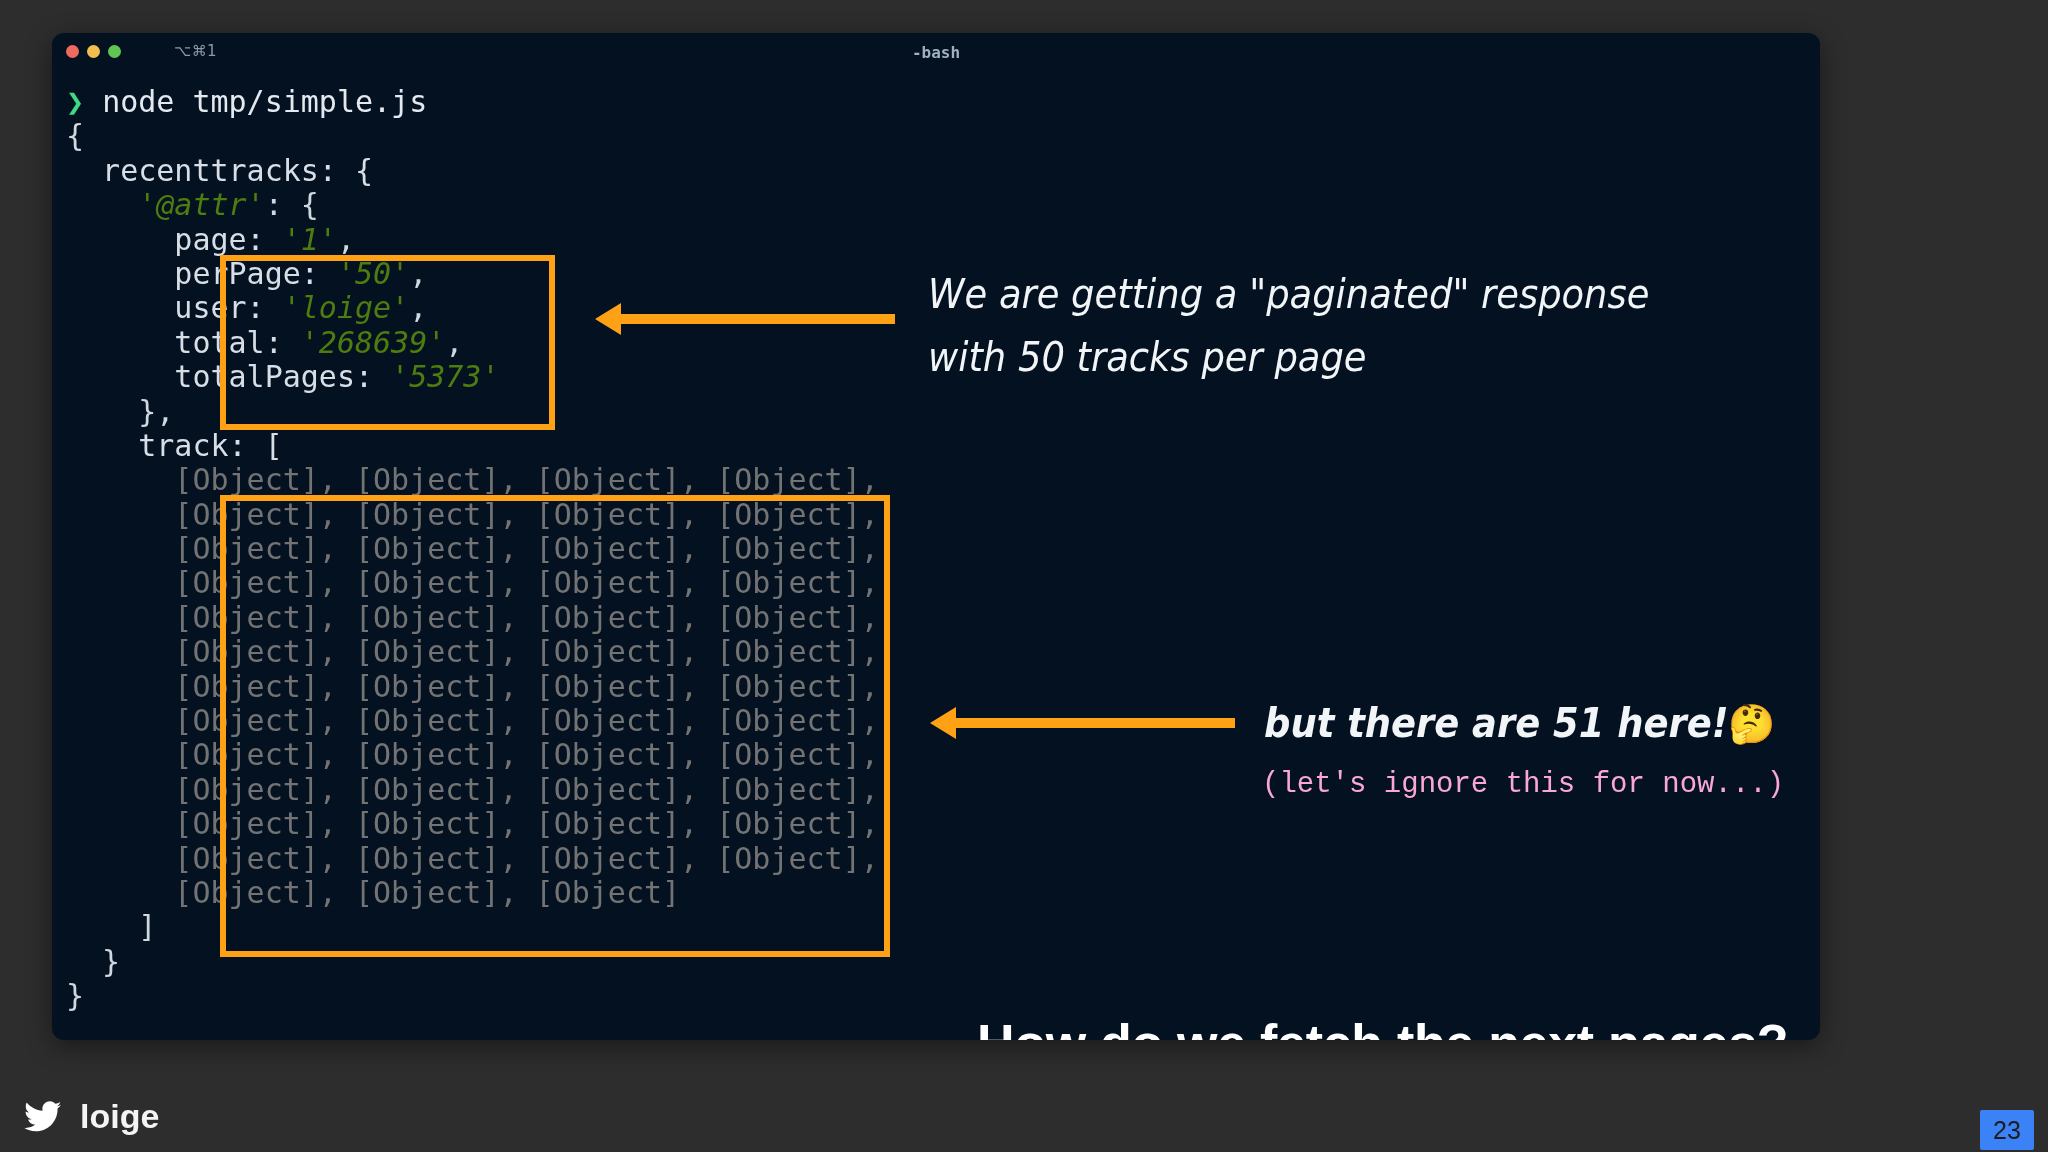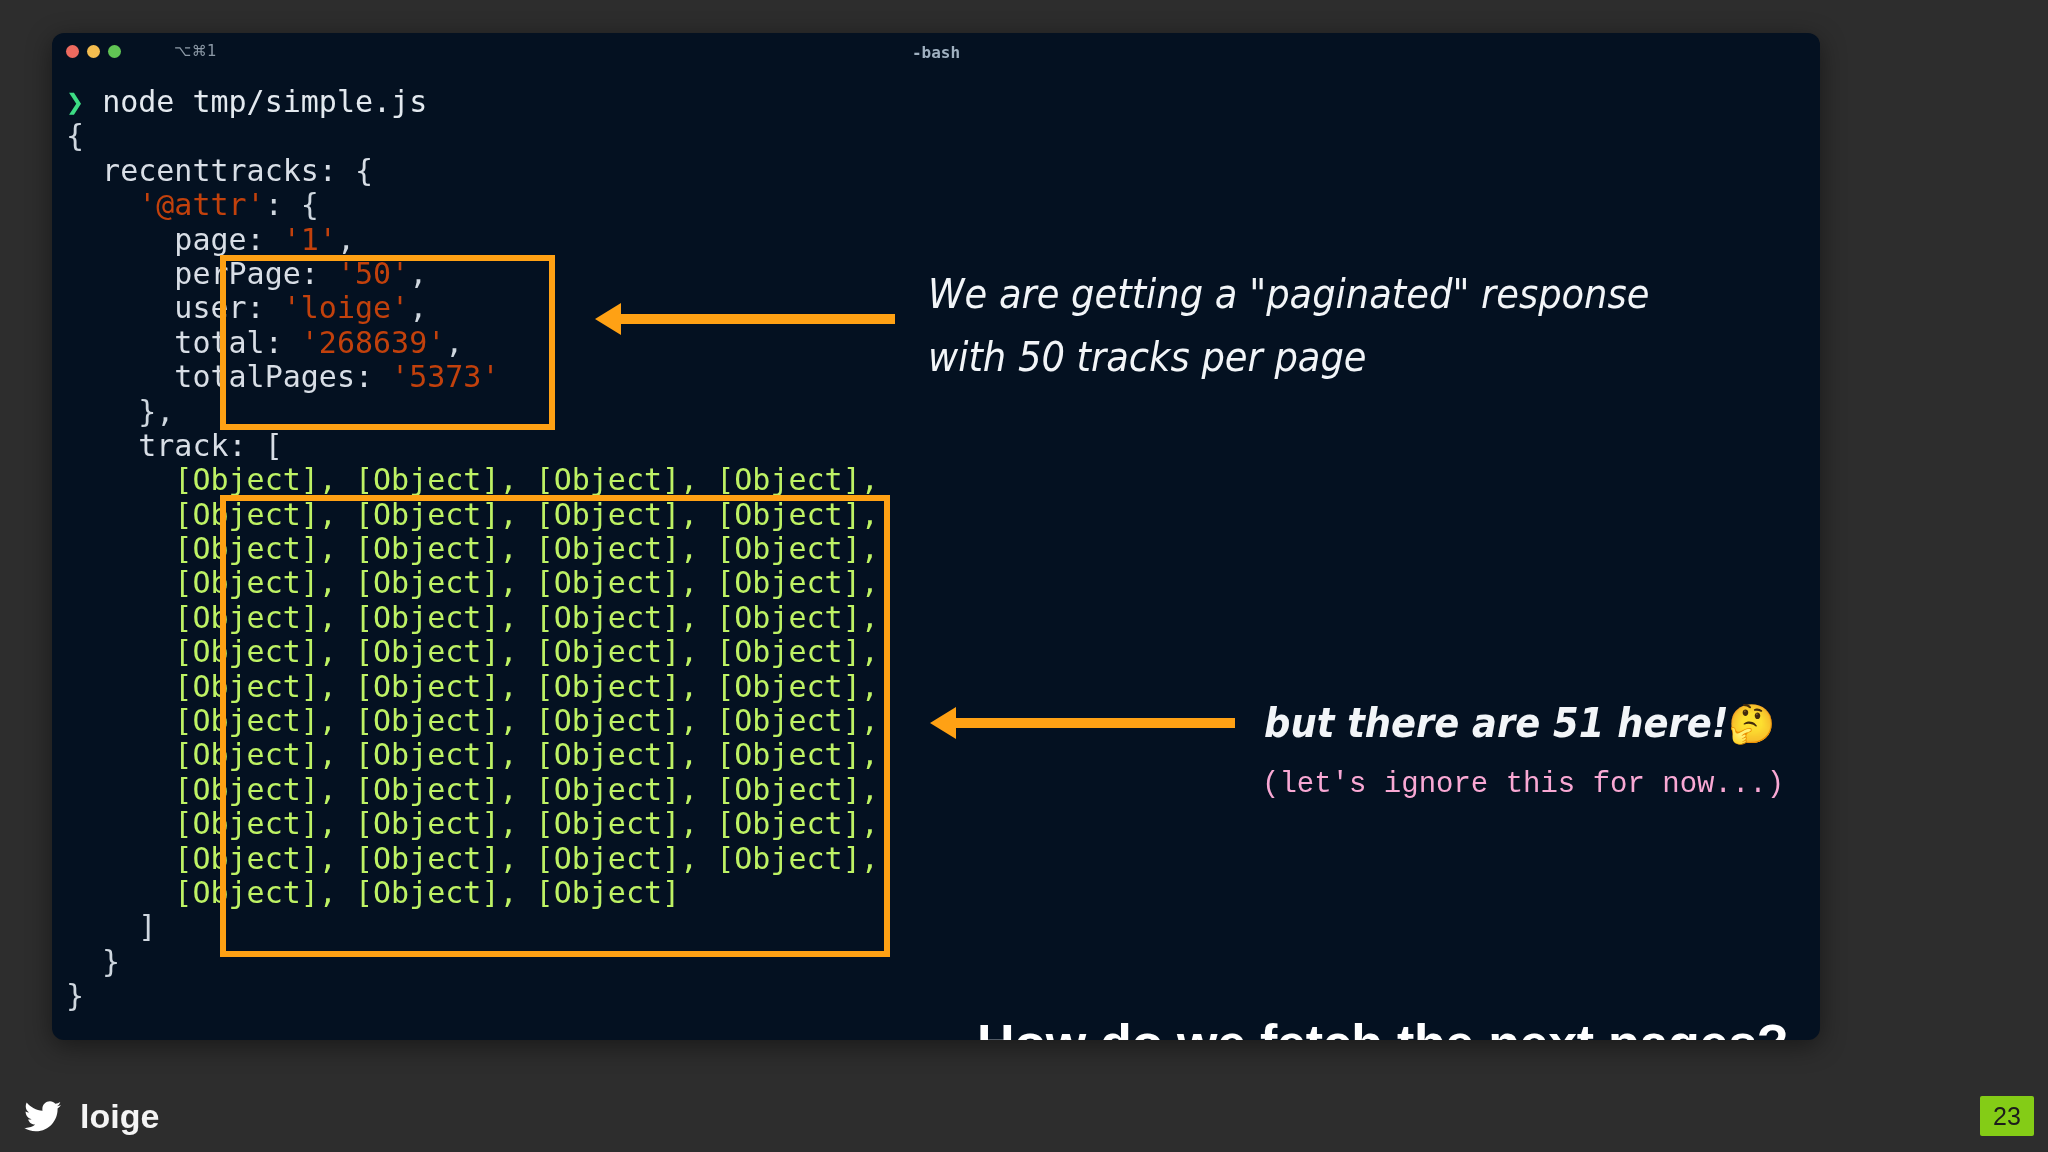--- a/index.html
+++ b/index.html
@@ -85,23 +85,23 @@
     font-family: "DejaVu Sans Mono", monospace;
     font-size: 30px;
     line-height: 34.4px;
     color: #d6dde5;
     white-space: pre;
   }
   .ln { display: block; height: 34.4px; }
   .prompt  { color: #3ddc84; font-weight: bold; }
   .cmd     { color: #e3e9ef; }
   .key     { color: #d8dee6; text-align: right; }
-  .str     { color: #c2410c; }
+  .str     { color: #4d7c0f; font-style: italic; }
   .punc    { color: #cfd7df; }
-  .objref  { color: #bef264; }
+  .objref  { color: #737373; }
 
   
   .hl-box {
     position: absolute;
     border: 6px solid #ffa114;
     box-sizing: border-box;
     pointer-events: none;
   }
   #attr-highlight {
     left: 168px;
@@ -203,25 +203,25 @@
   }
   #footer-handle .handle-text {
     font-size: 34px;
     font-weight: bold;
     color: #f4f4f4;
     font-family: "Liberation Sans", sans-serif;
   }
   #page-number {
     position: absolute;
     right: 14px;
-    bottom: 16px;
+    bottom: 2px;
     min-width: 40px;
     height: 40px;
     padding: 0 7px;
-    background: #84cc16;
+    background: #3b82f6;
     color: #1c1c1c;
     font-size: 25px;
     display: flex;
     align-items: center;
     justify-content: center;
     border-radius: 2px;
   }
 </style>
 </head>
 <body>

